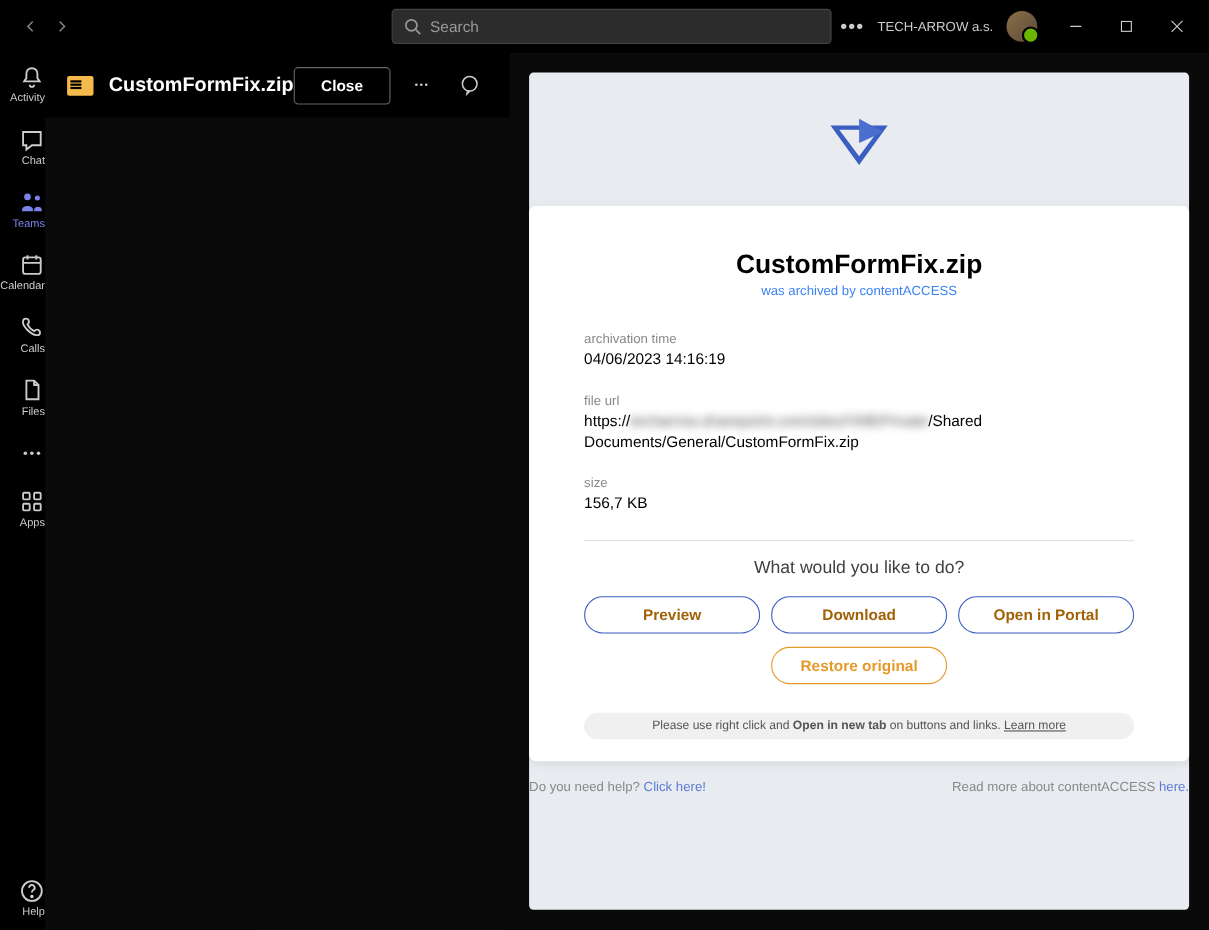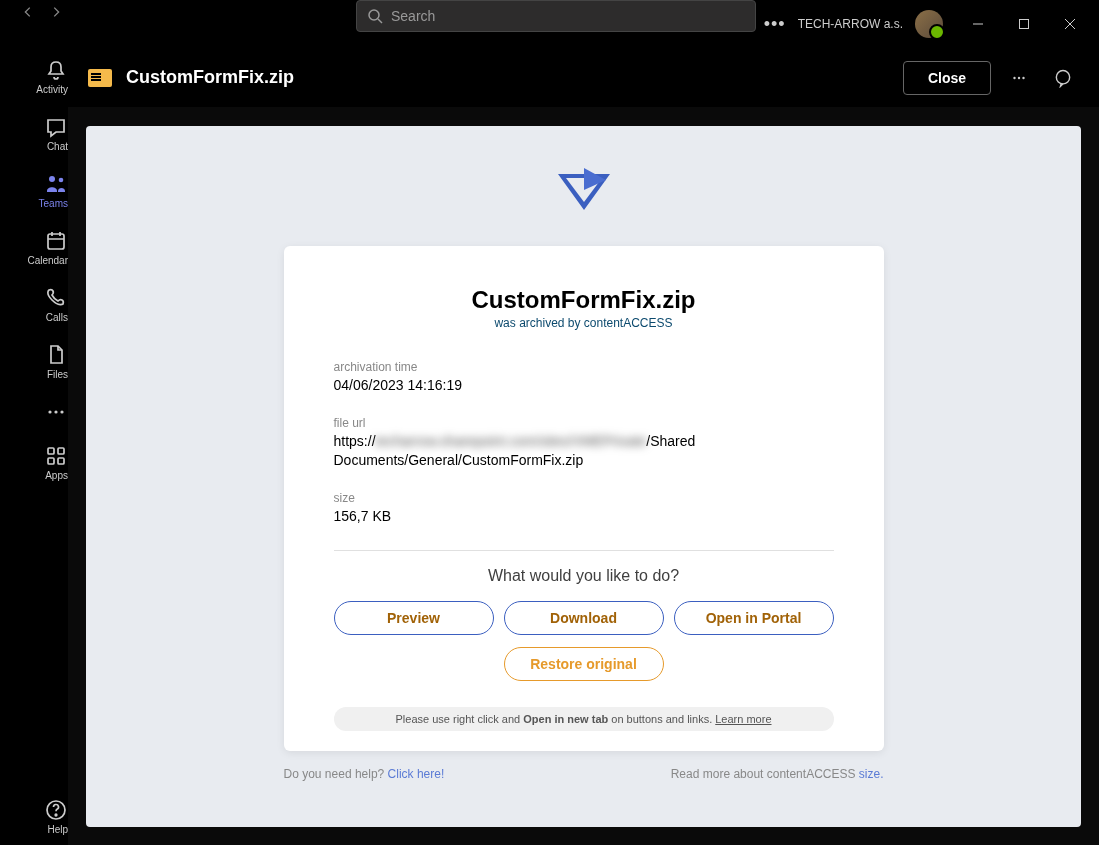--- a/index.html
+++ b/index.html
@@ -1,20 +1,20 @@
 <!DOCTYPE html>
 <html><head>
 <meta charset="utf-8">
 <style>
 * { box-sizing: border-box; margin: 0; padding: 0; }
 body { font-family: "Segoe UI", -apple-system, sans-serif; background: #000; width: 1099px; height: 845px; overflow: hidden; color: #fff; }
 .app { display: flex; height: 100%; }
 
 
-.titlebar { position: absolute; top: 0; left: 0; right: 0; height: 48px; background: #000; display: flex; padding: 0 0 0 8px; z-index: 10; }
+.titlebar { position: absolute; top: 0; left: 0; right: 0; height: 48px; background: #000; display: flex; align-items: center; padding: 0 0 0 8px; z-index: 10; }
 .nav-arrows { display: flex; gap: 4px; padding: 0 8px; }
 .nav-arrow { width: 24px; height: 24px; display: flex; align-items: center; justify-content: center; color: #888; border-radius: 4px; }
 .search-box { margin-left: 280px; width: 400px; height: 32px; background: #2d2c2c; border-radius: 4px; display: flex; align-items: center; padding: 0 10px; gap: 8px; color: #999; border: 1px solid #444; }
 .search-box svg { flex-shrink: 0; }
 .search-box span { font-size: 14px; }
 .titlebar-right { margin-left: auto; display: flex; align-items: center; gap: 12px; padding-right: 6px; }
 .more-dots { color: #ccc; font-size: 18px; letter-spacing: 1px; }
 .org-name { color: #ccc; font-size: 12px; }
 .avatar { width: 28px; height: 28px; border-radius: 50%; background: linear-gradient(135deg, #8b6f47, #5a4a3a); position: relative; }
 .avatar::after { content: ""; position: absolute; bottom: -2px; right: -2px; width: 12px; height: 12px; background: #6bb700; border: 2px solid #000; border-radius: 50%; }
@@ -23,35 +23,35 @@
 
 
 .rail { width: 68px; background: #000; padding-top: 48px; display: flex; flex-direction: column; align-items: center; }
 .rail-item { width: 100%; padding: 10px 0; display: flex; flex-direction: column; align-items: flex-end; gap: 2px; color: #ccc; cursor: pointer; }
 .rail-item.active { color: #7b83eb; }
 .rail-item .rail-label { font-size: 10px; }
 .rail-item svg { width: 24px; height: 24px; }
 .rail-spacer { flex: 1; }
 
 
-.main { flex: 1; background: #0a0a0a; padding-top: 48px; display: flex; flex-direction: column; }
+.main { flex: 1; background: #0a0a0a; padding-top: 48px; display: flex; flex-direction: row; }
 .doc-header { height: 60px; background: #000; display: flex; align-items: center; padding: 0 20px; border-bottom: 1px solid #0a0a0a; }
 .doc-icon { width: 24px; height: 18px; background: #f5ba4b; border-radius: 2px; margin-right: 14px; position: relative; }
 .doc-icon::before { content: ""; position: absolute; left: 3px; top: 4px; width: 10px; height: 2px; background: #000; box-shadow: 0 3px 0 #000, 0 6px 0 #000; }
 .doc-title { font-size: 18px; font-weight: 700; color: #fff; }
-.doc-header-right { margin-left: auto; display: flex; align-items: center; gap: 12px; }
+.doc-header-right { margin-left: auto; display: flex; gap: 12px; }
 .close-btn { border: 1px solid #666; background: transparent; color: #fff; padding: 8px 24px; border-radius: 4px; font-size: 14px; font-weight: 600; cursor: pointer; }
 .hdr-icon { color: #ccc; width: 32px; height: 32px; display: flex; align-items: center; justify-content: center; }
 
 
 .viewer { flex: 1; margin: 18px 18px 18px 18px; background: #e8ebf0; border-radius: 4px; display: flex; flex-direction: column; align-items: center; color: #333; padding: 40px 0 0 0; position: relative; }
 .viewer-logo { margin-bottom: 30px; }
 .card { width: 600px; background: #fff; border-radius: 6px; box-shadow: 0 2px 8px rgba(0,0,0,0.08); padding: 40px 50px 20px 50px; text-align: center; }
 .card-title { font-size: 24px; font-weight: 700; color: #000; }
-.card-sub { font-size: 12px; color: #0c4a6e; margin-top: 2px; margin-bottom: 30px; }
+.card-sub { font-size: 12px; color: #3b82f6; margin-top: 2px; margin-bottom: 30px; }
 .meta { text-align: left; margin-bottom: 20px; }
 .meta-label { font-size: 12px; color: #888; }
 .meta-value { font-size: 14px; color: #000; margin-top: 2px; line-height: 1.4; }
 .meta-value .blur { filter: blur(4px); color: #555; }
 .divider { border: none; border-top: 1px solid #e0e0e0; margin: 24px 0 16px 0; }
 .prompt { font-size: 16px; color: #404040; margin-bottom: 16px; }
 .actions { display: flex; gap: 10px; justify-content: center; flex-wrap: wrap; }
 .action-btn { flex: 1; min-width: 150px; padding: 8px 0; border: 1.5px solid #3b5fc0; background: #fff; color: #a16207; border-radius: 18px; font-size: 14px; font-weight: 600; cursor: pointer; }
 .action-btn.warn { border-color: #e69a2b; color: #e69a2b; flex: 0 0 160px; margin-top: 6px; }
 .actions-row2 { display: flex; justify-content: center; margin-top: 6px; }
@@ -238,17 +238,17 @@
           <button class="action-btn warn">Restore original</button>
         </div>
 
         <div class="note">
           <span>Please use right click and </span><b>Open in new tab</b><span> on buttons and links. </span><a href="#">Learn more</a>
         </div>
       </div>
 
       <div class="footer">
         <div><span>Do you need help? </span><a href="#">Click here!</a></div>
-        <div><span>Read more about contentACCESS </span><a href="#">size.</a></div>
+        <div><span>Read more about contentACCESS </span><a href="#">here.</a></div>
       </div>
     </div>
   </div>
 </div>
 
 </body></html>

